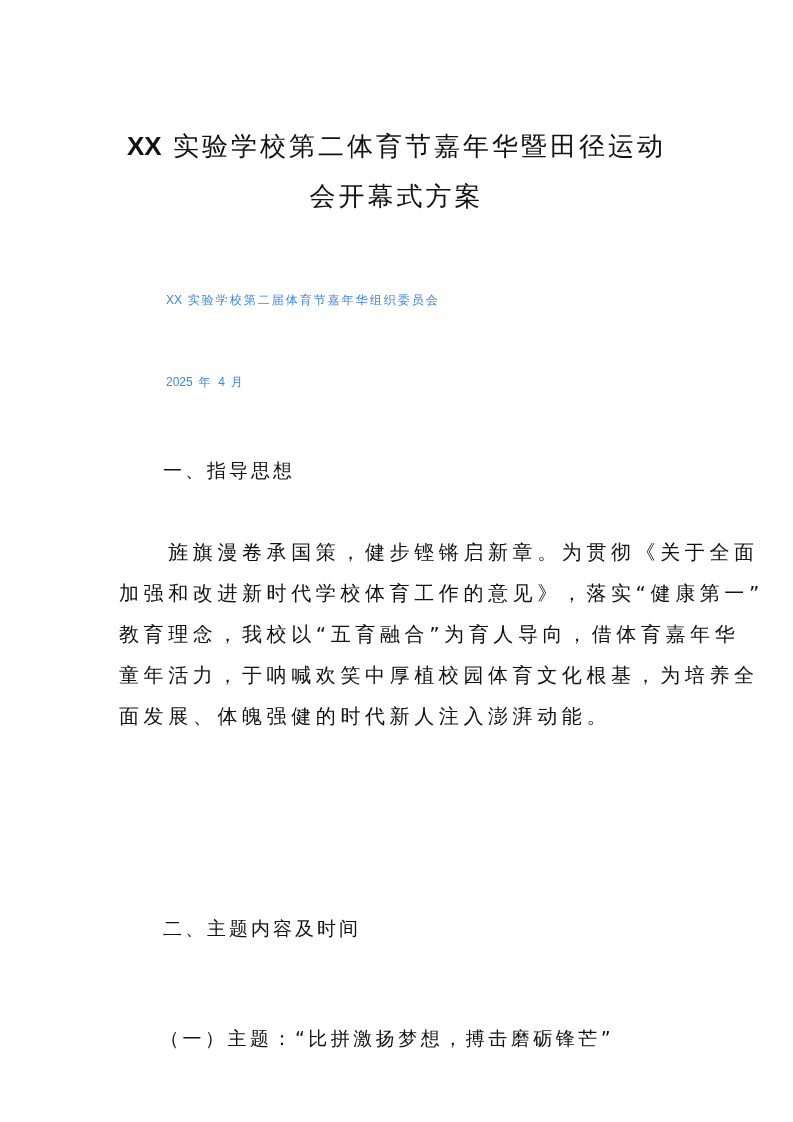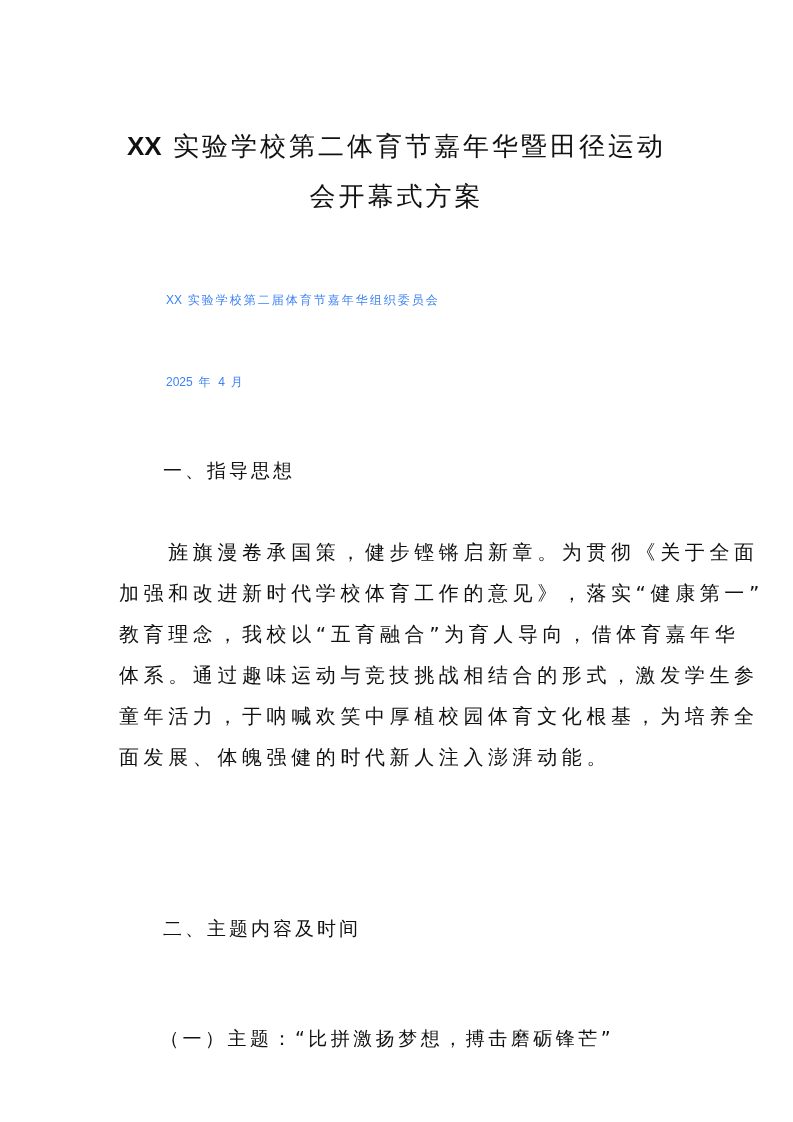--- a/index.html
+++ b/index.html
@@ -100,21 +100,20 @@
   <div class="line" style="top:374px;">
     <span class="latin">2025</span><span> 年 </span><span class="latin">4</span><span> 月</span>
   </div>
 
   <div class="heading" style="top:458px;">一、指导思想</div>
 
   <div class="para" style="top:532px;">
     <span class="pl">　　旌旗漫卷承国策，健步铿锵启新章。为贯彻《关于全面</span>
     <span class="pl">加强和改进新时代学校体育工作的意见》，落实“健康第一”</span>
     <span class="pl">教育理念，我校以“五育融合”为育人导向，借体育嘉年华</span>
-    <span class="pl">体系。通过趣味运动与竞技挑战相结合的形式，激发学生参</span>
     <span class="pl">童年活力，于呐喊欢笑中厚植校园体育文化根基，为培养全</span>
     <span class="pl">面发展、体魄强健的时代新人注入澎湃动能。</span>
   </div>
 
   <div class="heading" style="top:916px;">二、主题内容及时间</div>
 
   <div class="subheading" style="top:1026px;">（一）主题：“比拼激扬梦想，搏击磨砺锋芒”</div>
 
 </div>
 

